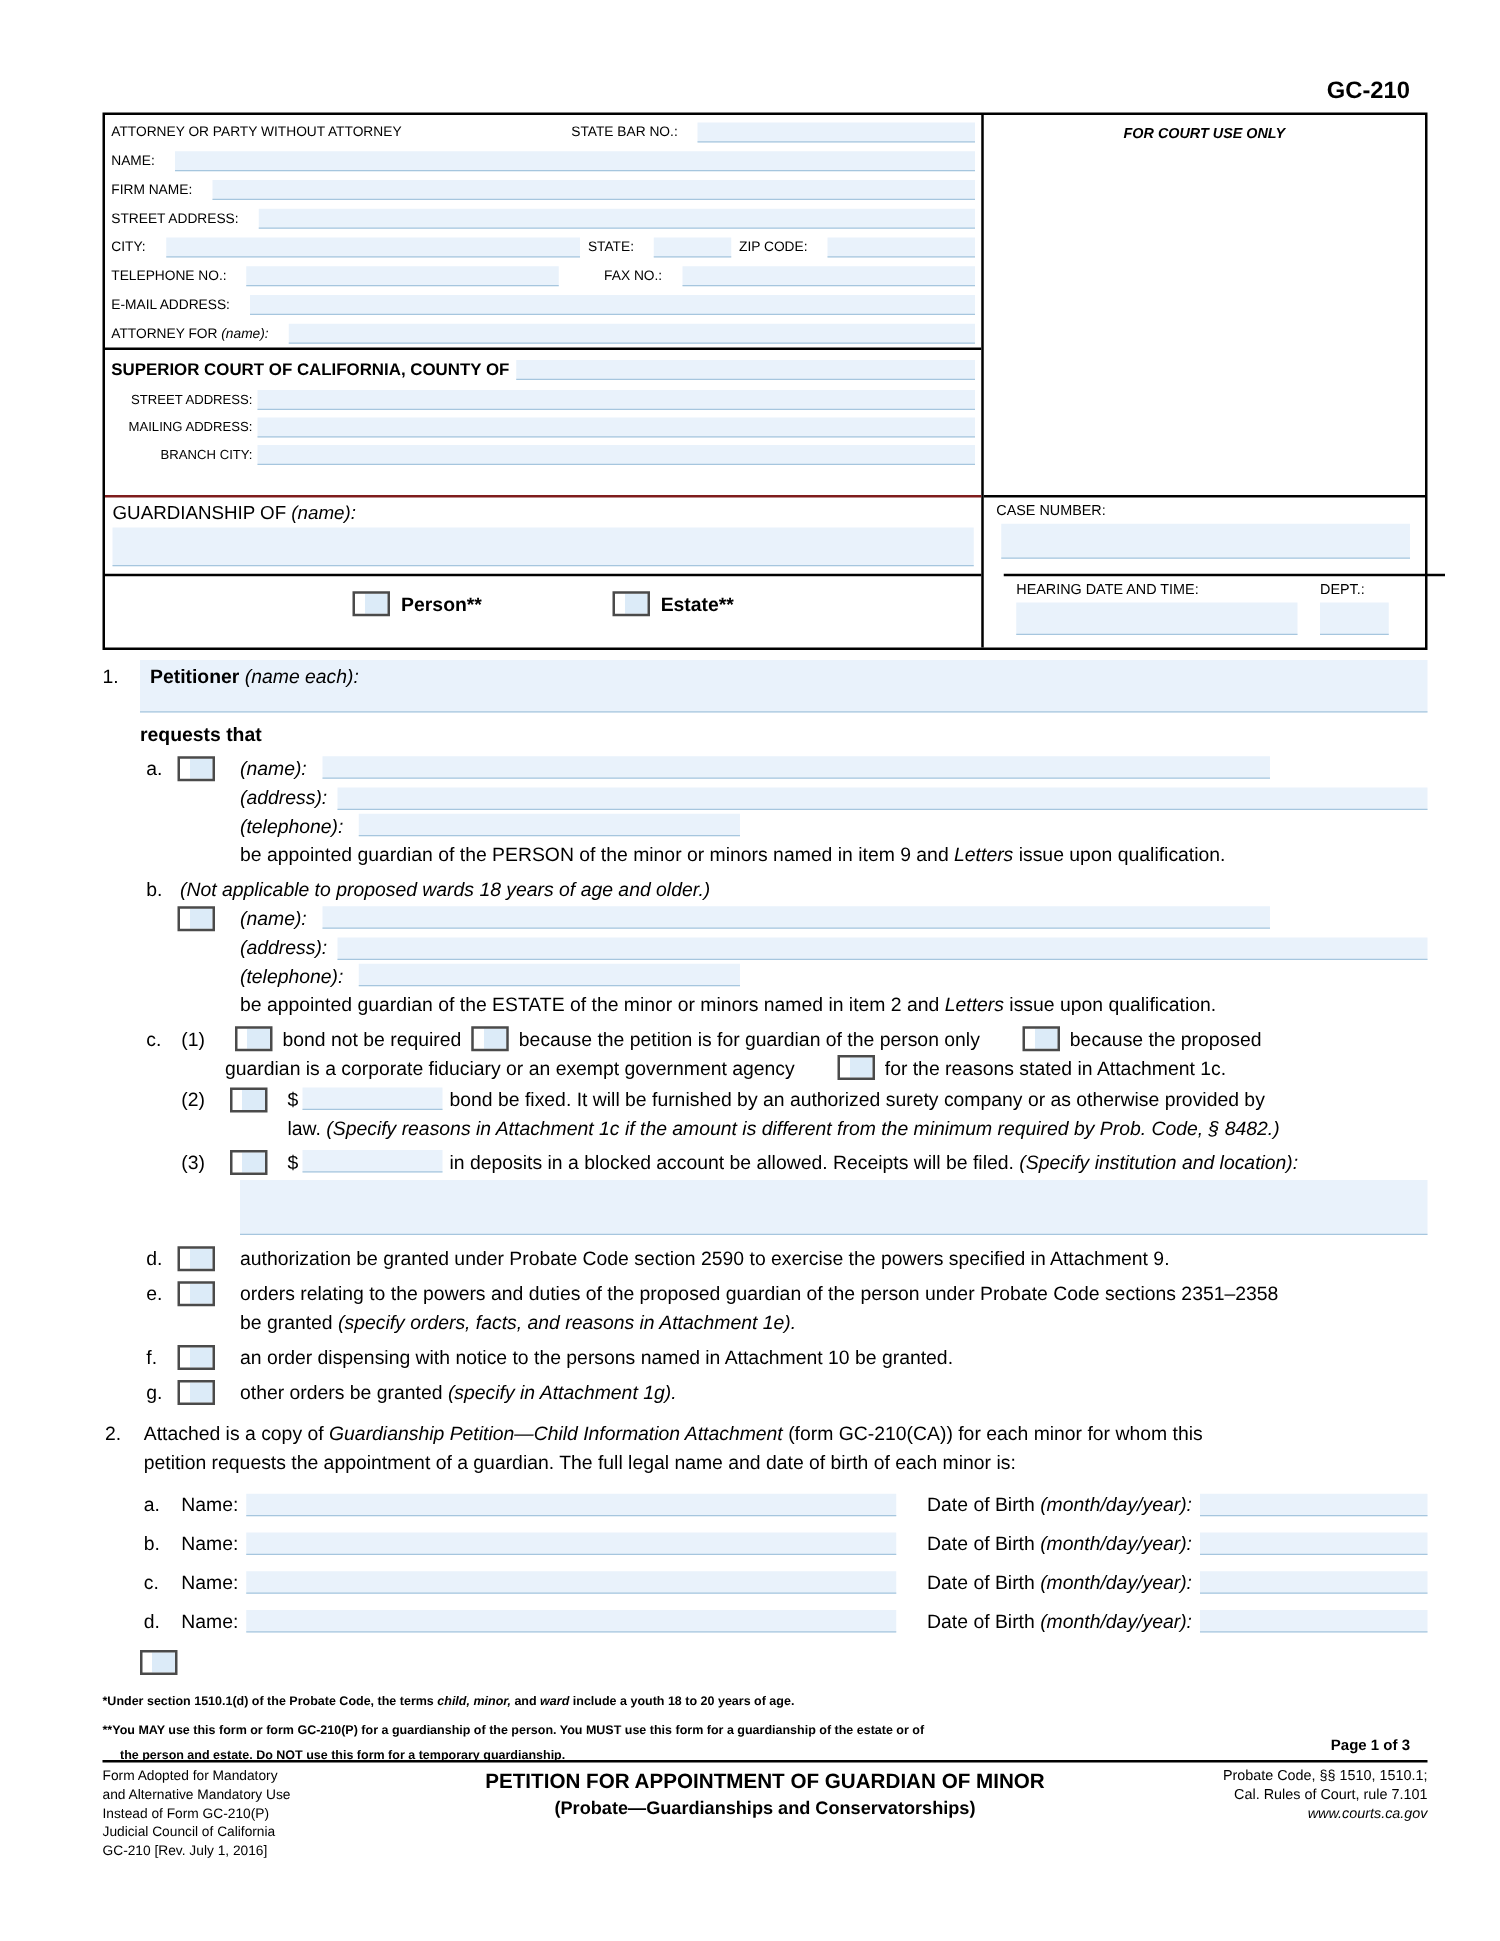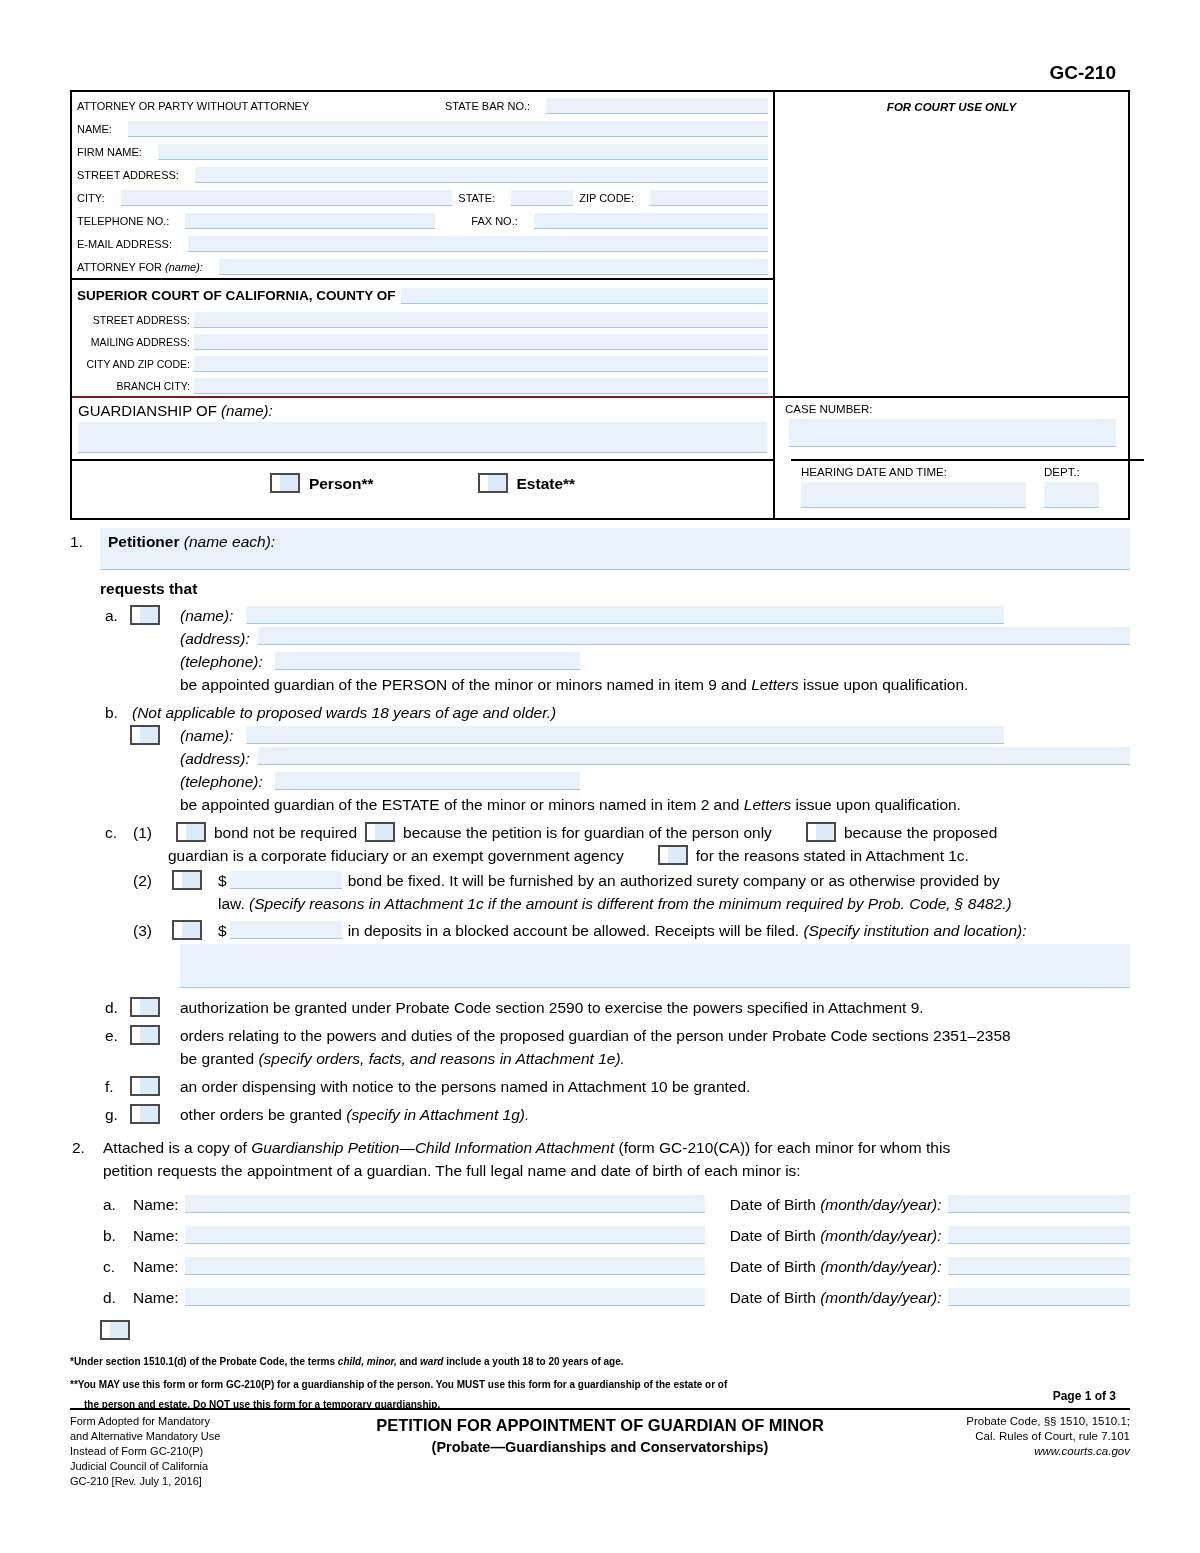--- a/index.html
+++ b/index.html
@@ -1,18 +1,18 @@
 <!DOCTYPE html>
 <html><head>
 <meta charset="utf-8">
 <style>
   * { margin:0; padding:0; box-sizing:border-box; }
   html,body { background:#ffffff; }
   .page { position:relative; width:1188px; height:1553px; background:#ffffff;
-          font-family:"Liberation Sans","DejaVu Sans",sans-serif; color:#000; overflow:hidden; }
+          font-family:"Liberation Sans","DejaVu Sans",sans-serif; color:#000; overflow:hidden;margin-left:12px; }
   .b { font-weight:bold; }
   .it { font-style:italic; }
 
   .form-code { position:absolute; top:62px; right:72px; font-size:19px; font-weight:bold; }
 
   
   .topbox { position:absolute; left:70px; top:90px; width:1060px; height:430px; border:2px solid #000; display:flex; }
   .leftcol { width:703px; border-right:2px solid #000; display:flex; flex-direction:column; }
   .rightcol { flex:1; position:relative; }
 
@@ -61,21 +61,21 @@
 
   .row { position:relative; }
   .pl110{padding-left:110px;} .pl98{padding-left:98px;} .pl148{padding-left:148px;}
   .pl62{padding-left:62px;} .pl33{padding-left:33px;}
   .mk { position:absolute; top:0; }
   .l2{left:2px;} .l35{left:35px;} .l60{left:60px;} .l63{left:63px;} .l102{left:102px;}
   .mk.cb { top:1px; }
   .icb { margin:0 8px; vertical-align:-4px; }
   .mlx { margin-left:34px; }
   .flbl { font-style:italic; }
-  .flexrow { display:flex; align-items:flex-start; }
+  .flexrow { display:flex; align-items:center; }
   .fldname { width:758px; margin-left:8px; height:18px; vertical-align:-3px; }
   .fldaddr { margin-left:8px; height:18px; }
   .fldtel { width:305px; margin-left:8px; height:18px; vertical-align:-3px; }
   .fldusd { width:112px; margin:0 6px 0 3px; height:18px; vertical-align:-3px; }
   .blockfld { display:block; margin-left:110px; margin-top:2px; height:44px; }
   .mt2{margin-top:2px;} .mt4{margin-top:4px;} .mt5{margin-top:5px;}
   .mt8{margin-top:8px;} .mt10{margin-top:10px;}
 
   .minrow { position:relative; display:flex; align-items:center; padding-left:63px; margin-top:13px; height:18px; }
   .minrow .mk { top:-2px; }
@@ -158,24 +158,20 @@
         </div>
         <div class="crow">
           <span class="clbl">STREET ADDRESS:</span>
           <span class="fld grow"></span>
         </div>
         <div class="crow">
           <span class="clbl">MAILING ADDRESS:</span>
           <span class="fld grow"></span>
         </div>
         <div class="crow">
-          <span class="clbl">CITY AND ZIP CODE:</span>
-          <span class="fld grow"></span>
-        </div>
-        <div class="crow">
           <span class="clbl">BRANCH CITY:</span>
           <span class="fld grow"></span>
         </div>
       </div>
 
       <div class="sec guard">
         <div><span>GUARDIANSHIP OF </span><span class="it">(name):</span></div>
         <span class="fld guardfld"></span>
       </div>
 

